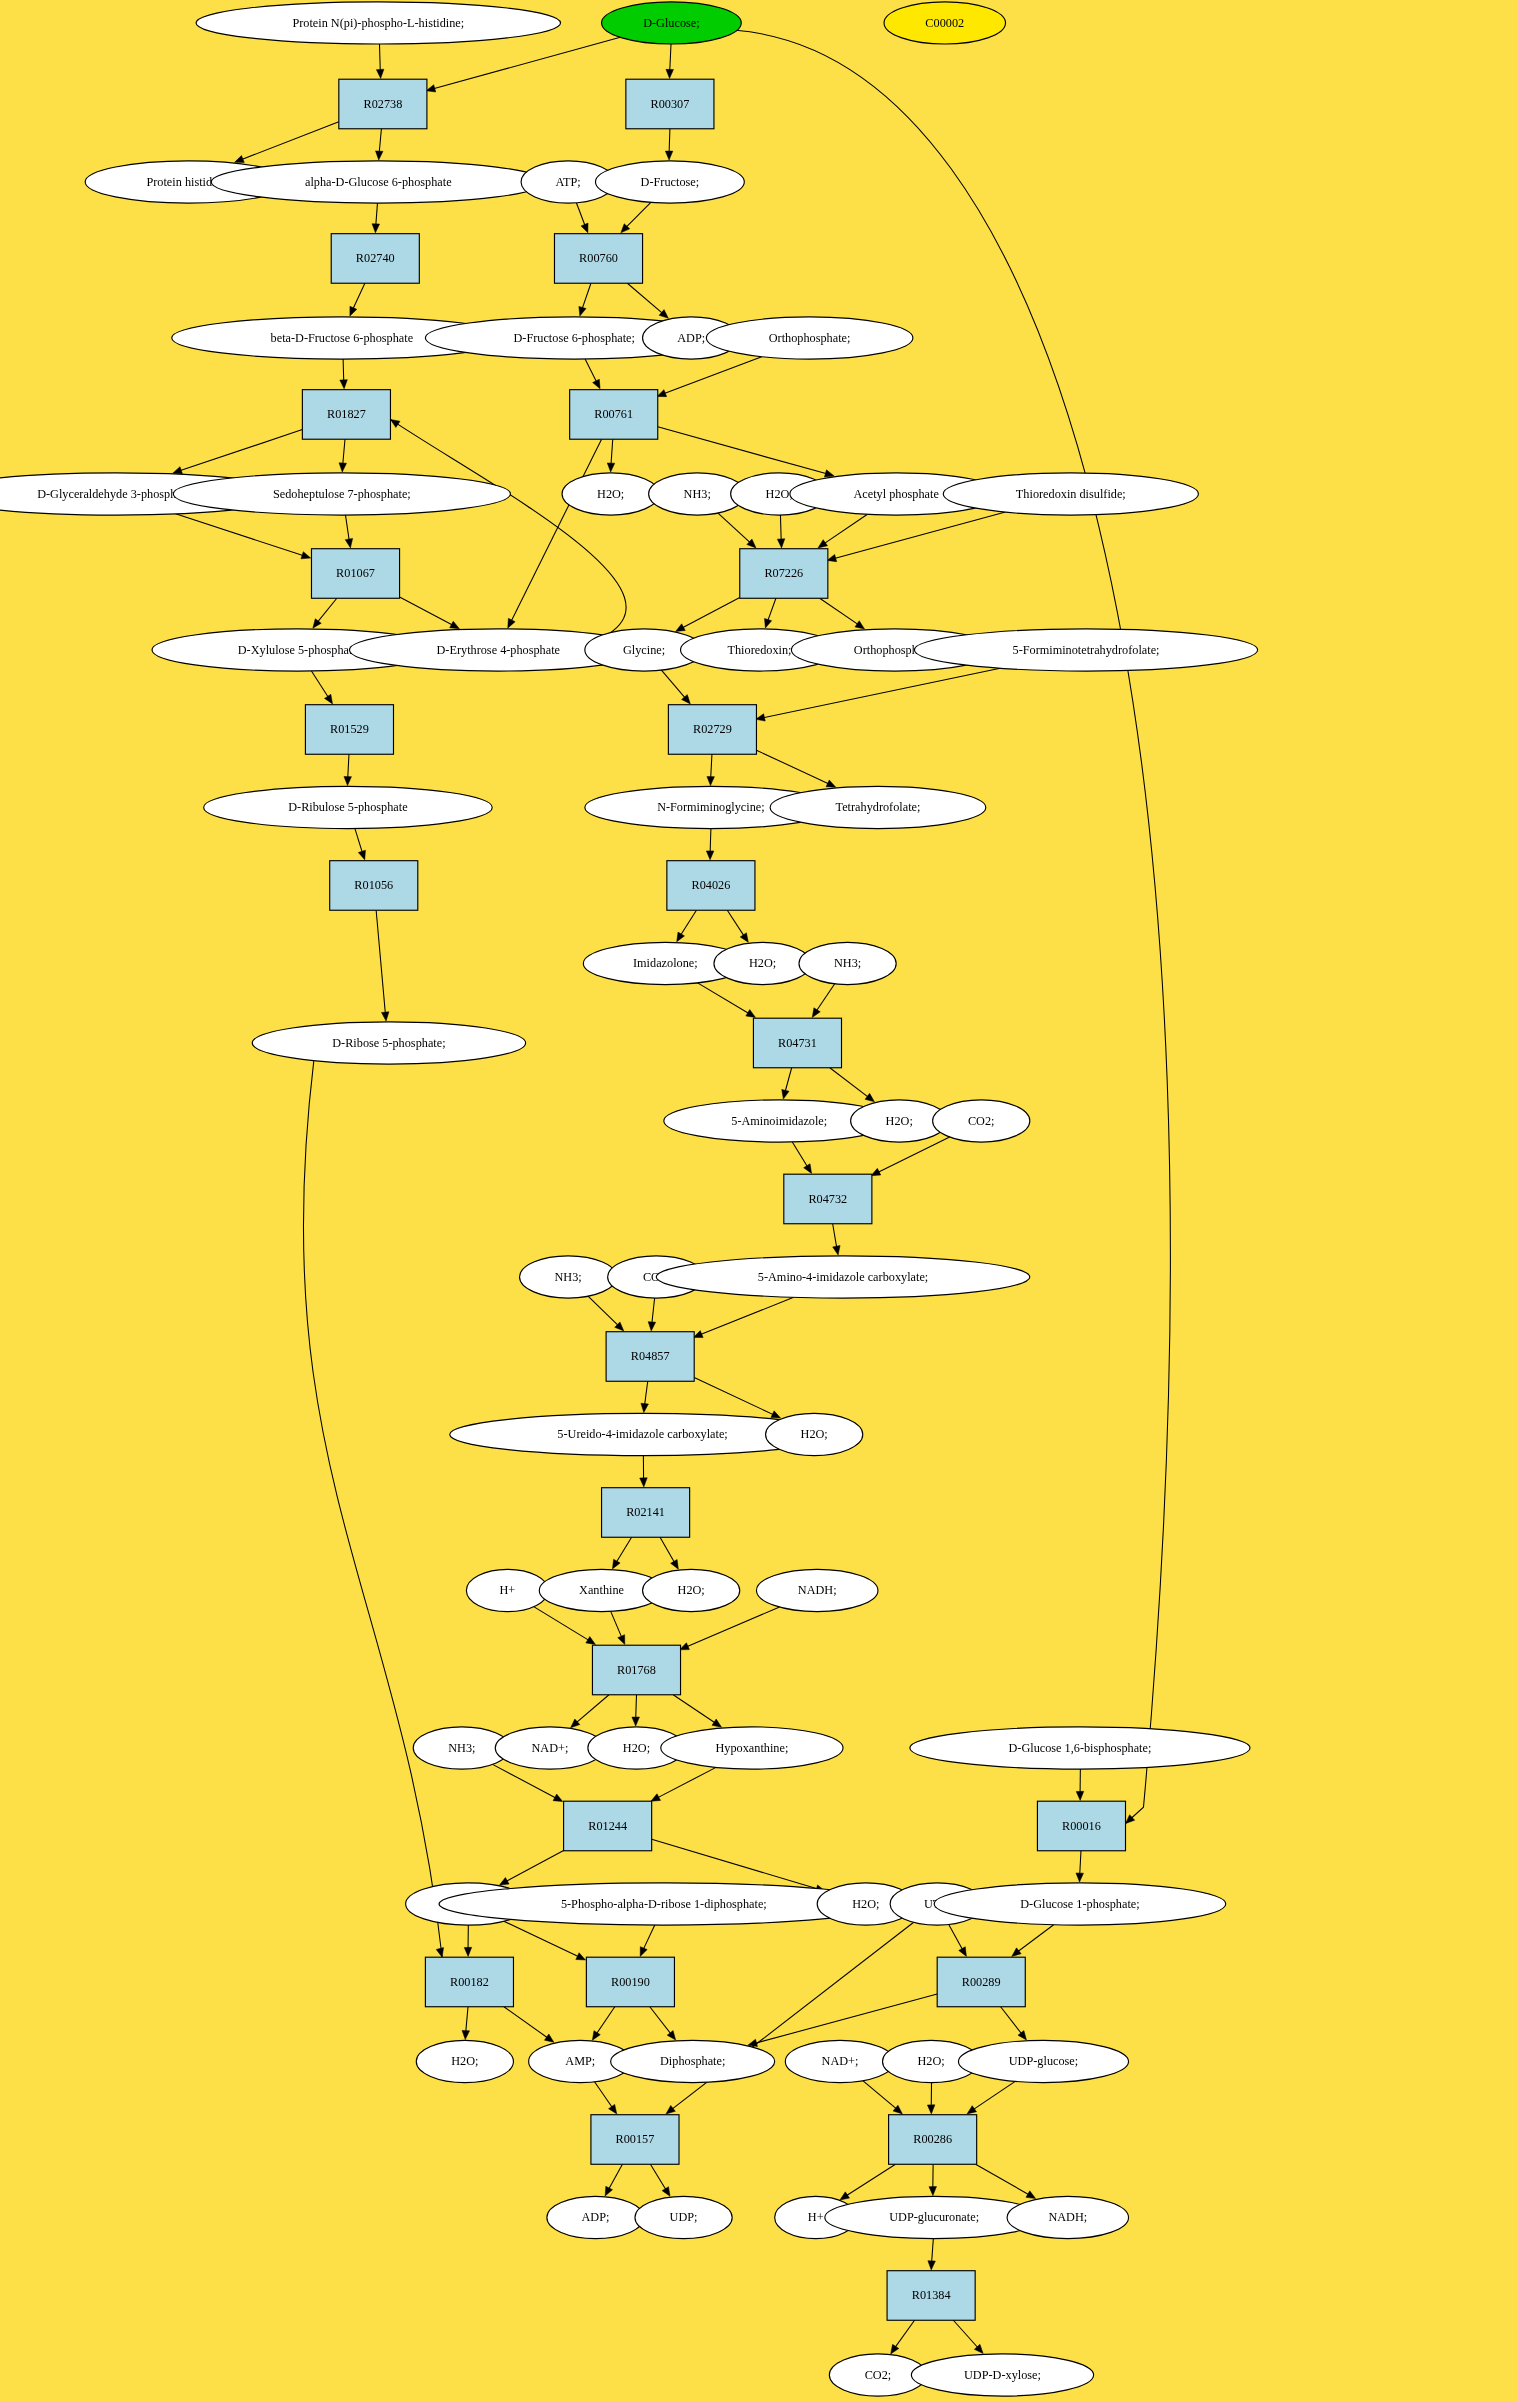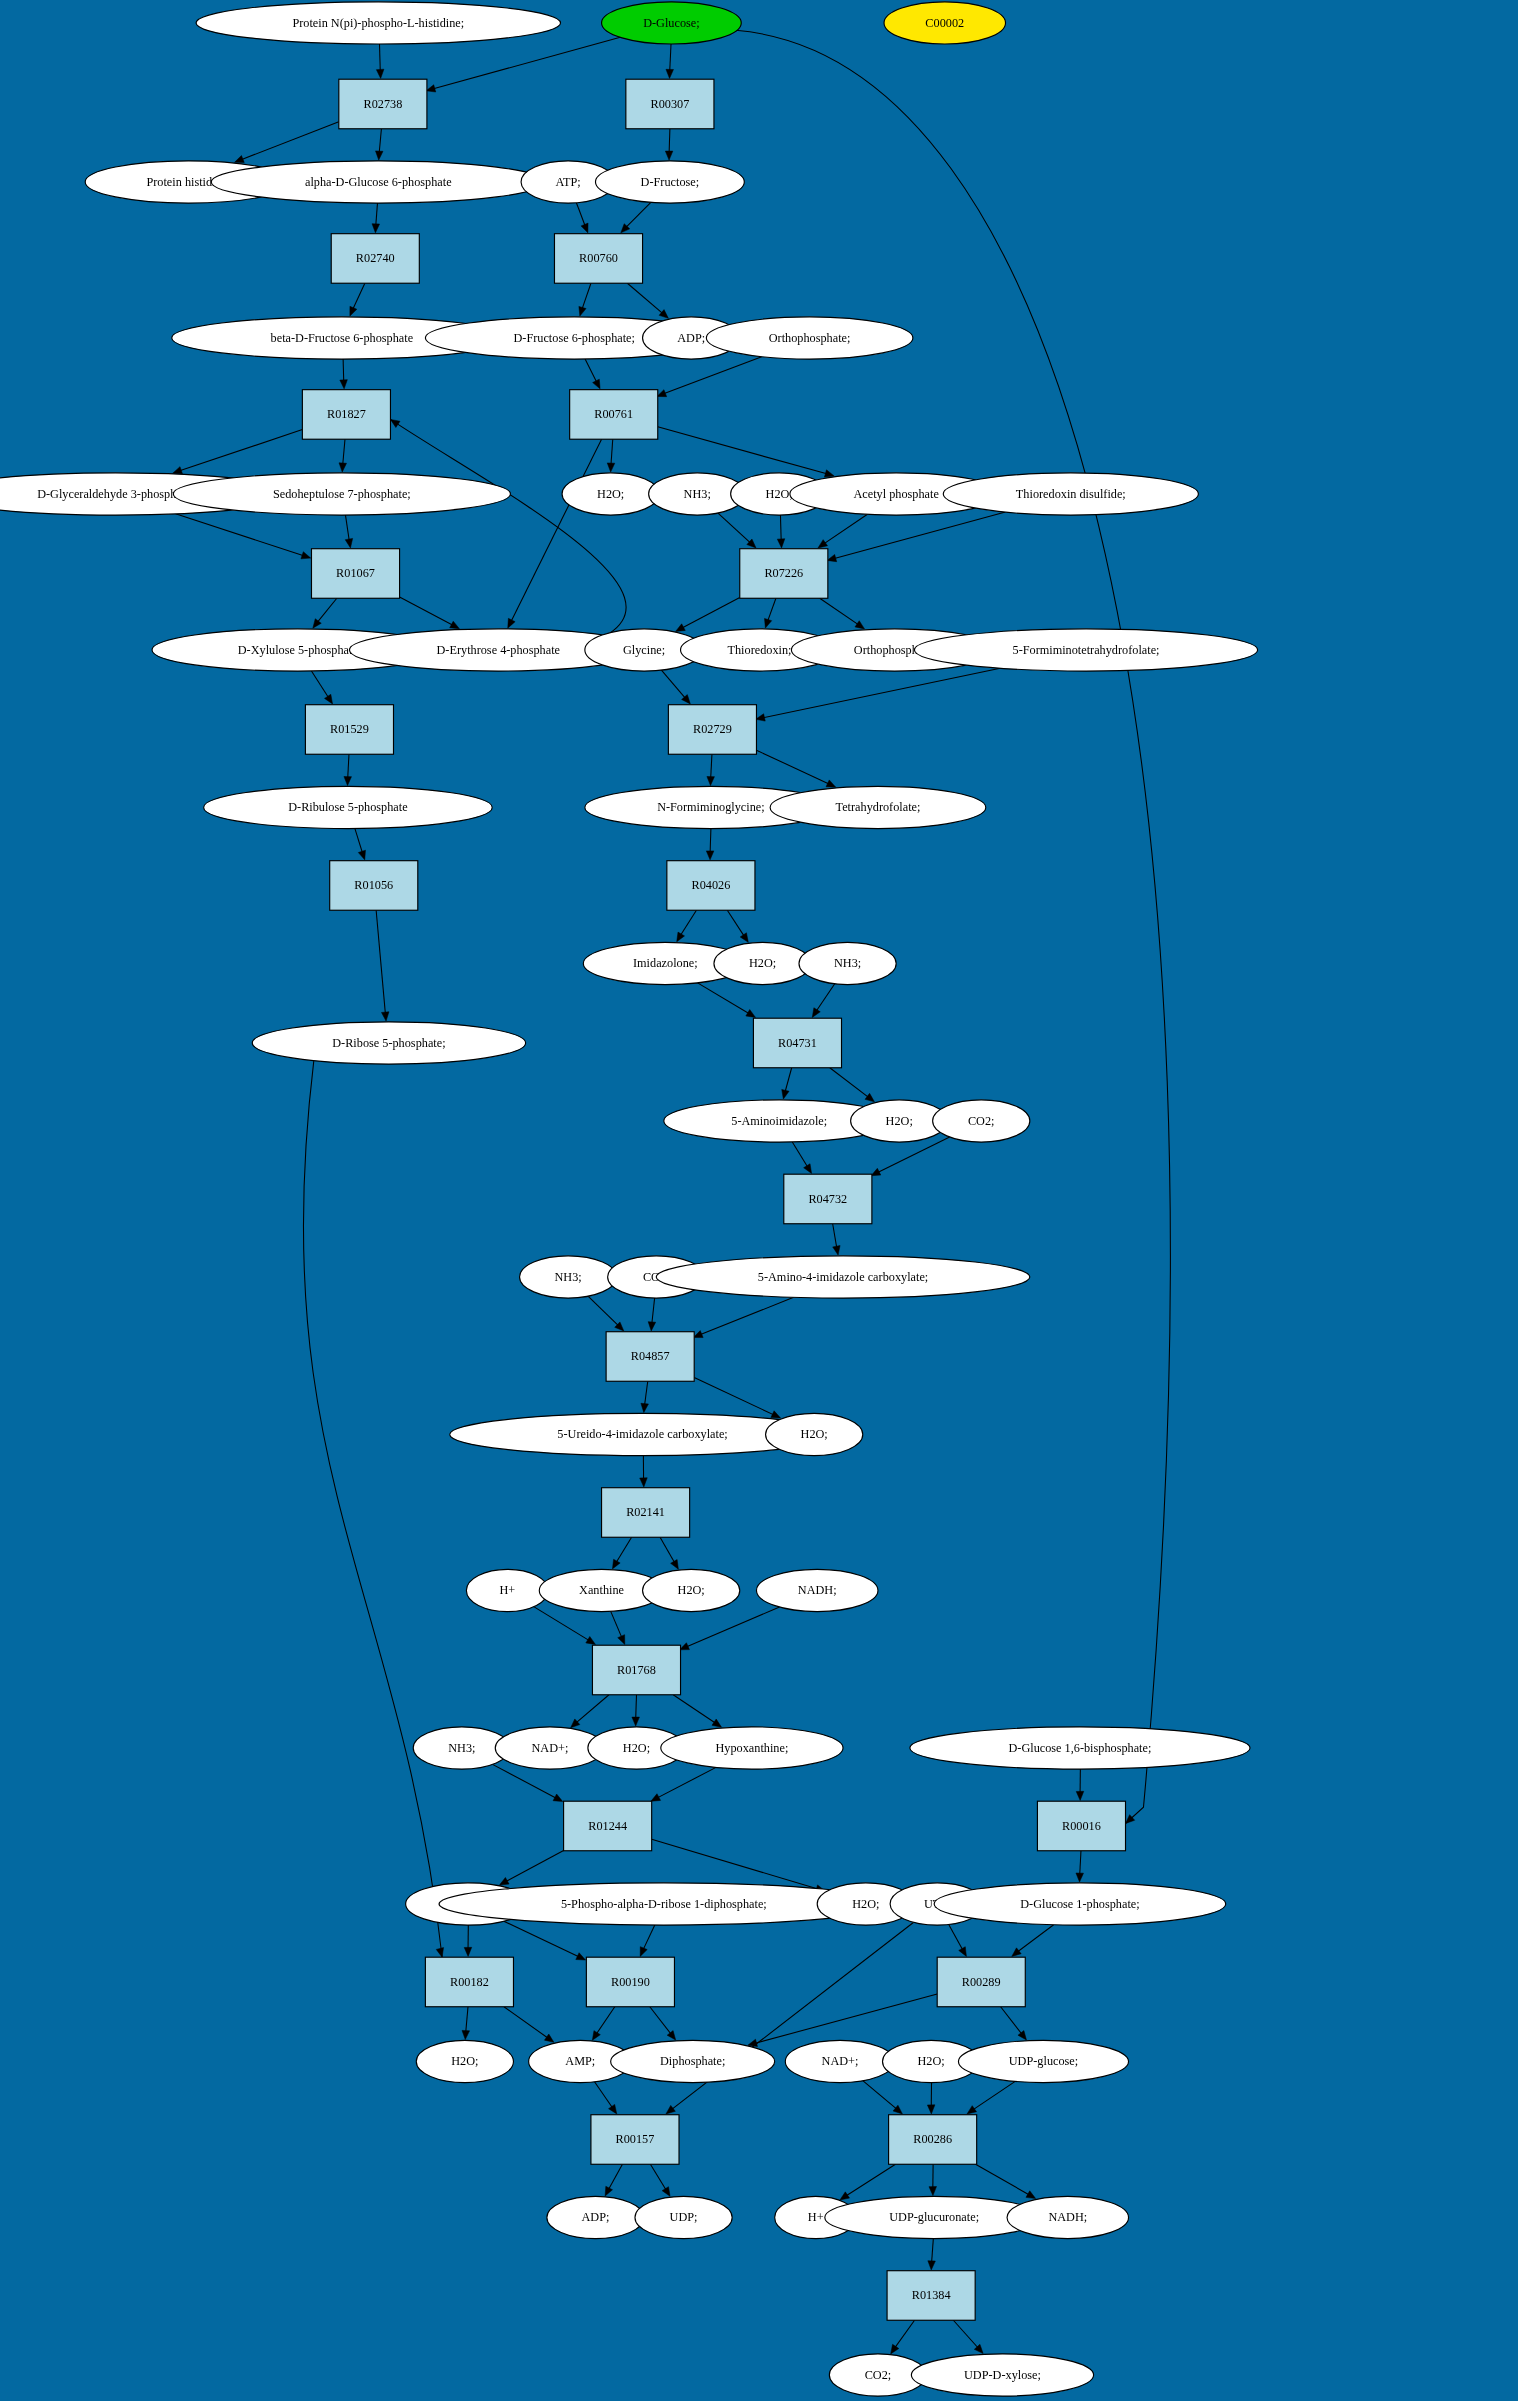--- a/index.html
+++ b/index.html
@@ -4,21 +4,21 @@
 <style>
   html, body {
     margin: 0;
     padding: 0;
     background: #ffffff;
   }
   #canvas-wrap {
     position: relative;
     width: 1519px;
     height: 2401px;
-    background: #0369a1;
+    background: #fde047;
     overflow: hidden;
     font-family: "Liberation Serif", "DejaVu Serif", serif;
   }
   svg#graph {
     position: absolute;
     left: 0;
     top: 0;
     width: 1519px;
     height: 2401px;
   }

